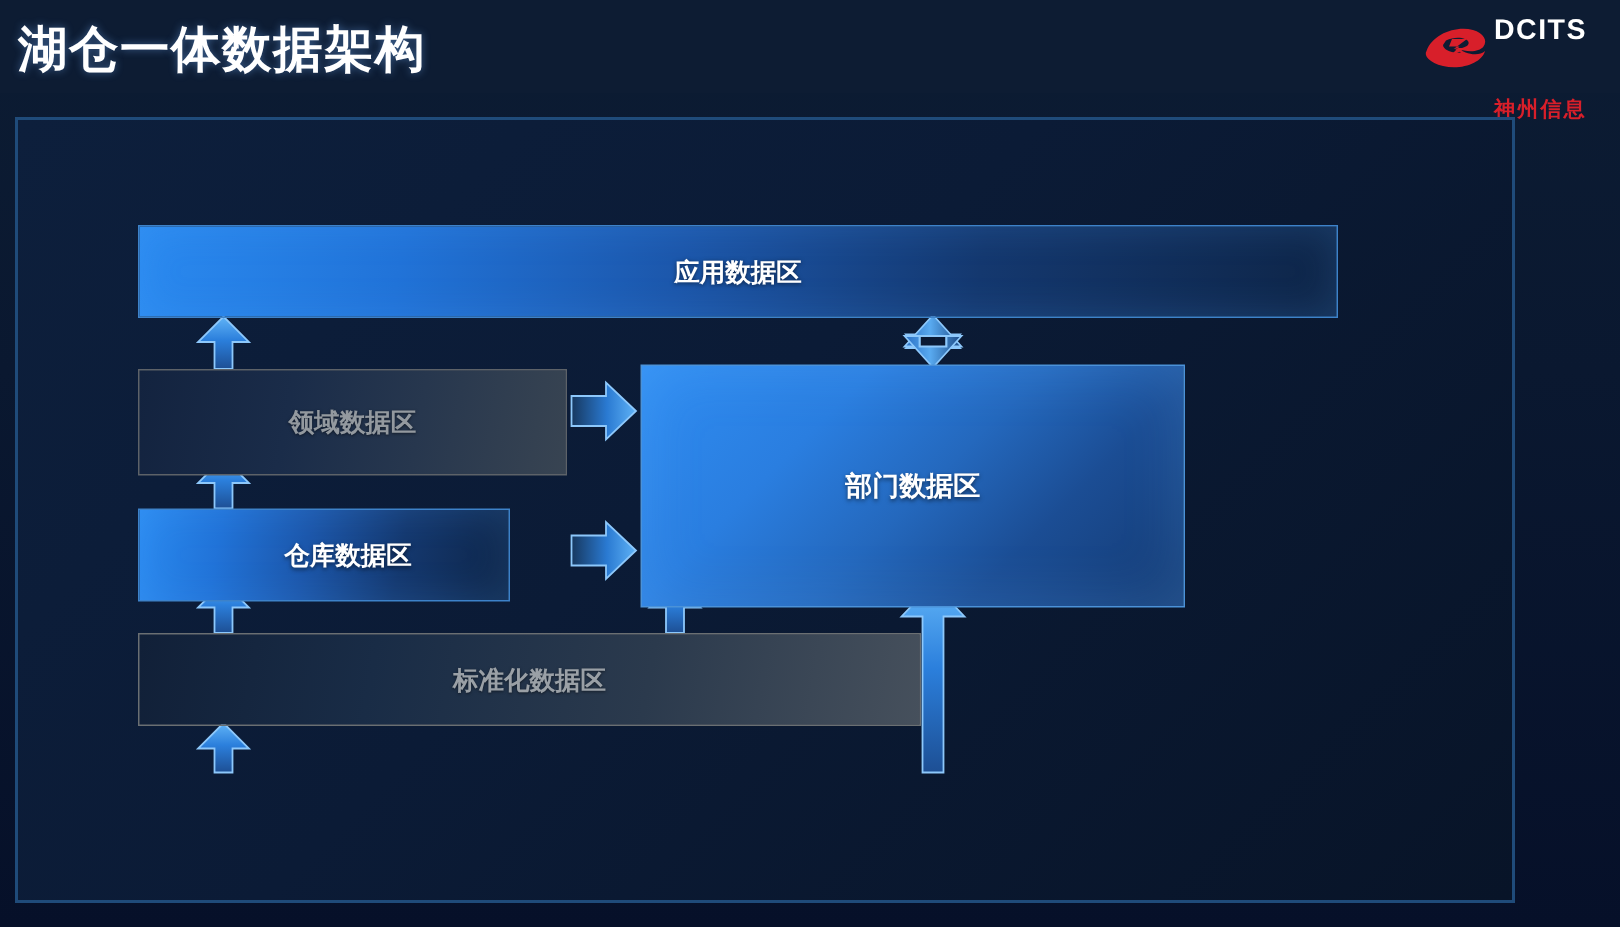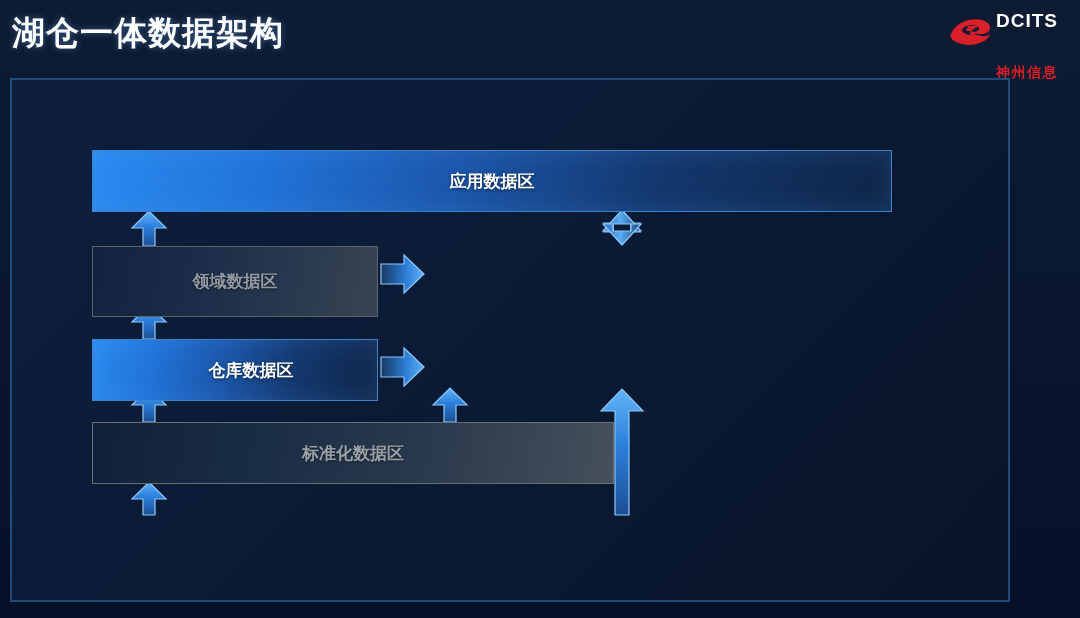--- a/index.html
+++ b/index.html
@@ -81,21 +81,21 @@
   }
   .zone-grey-2 {
     color:#9aa0a6;
     border:1px solid #6a6f72;
     background:linear-gradient(100deg,#112038 0%,#192c46 30%,#2b3a4d 65%,#46505c 100%);
     text-shadow:0 1px 2px rgba(0,0,0,.5);
   }
 
   #zone-app   { left:80px;  top:70px;  width:800px; height:62px; }
   #zone-domain{ left:80px;  top:166px; width:286px; height:71px; }
-  #zone-wh    { left:80px;  top:259px; width:286px; height:62px;padding-left:32px; }
+  #zone-wh    { left:80px;  top:259px; width:248px; height:62px;padding-left:32px; }
   #zone-std   { left:80px;  top:342px; width:522px; height:62px; }
   #zone-lake  { left:80px;  top:435px; width:800px; height:62px; }
   #zone-dept  { left:415px; top:163px; width:363px; height:162px; font-size:18px; }
   #zone-arch  { left:838px; top:68px;  width:108px; height:342px; font-size:17px; }
 
   
   .arrow-layer {
     position:absolute; left:0; top:0; width:1000px; height:524px;
     pointer-events:none;
   }
@@ -181,15 +181,16 @@
 
   <div class="zone zone-blue" id="zone-app">应用数据区</div>
 
   <div class="zone zone-grey" id="zone-domain">领域数据区</div>
 
   <div class="zone zone-blue" id="zone-wh">仓库数据区</div>
 
   <div class="zone zone-grey-2" id="zone-std">标准化数据区</div>
 
 
+  <div class="zone zone-blue-diag" id="zone-dept">部门数据区</div>
 
 
 </div>
 
 </body></html>

